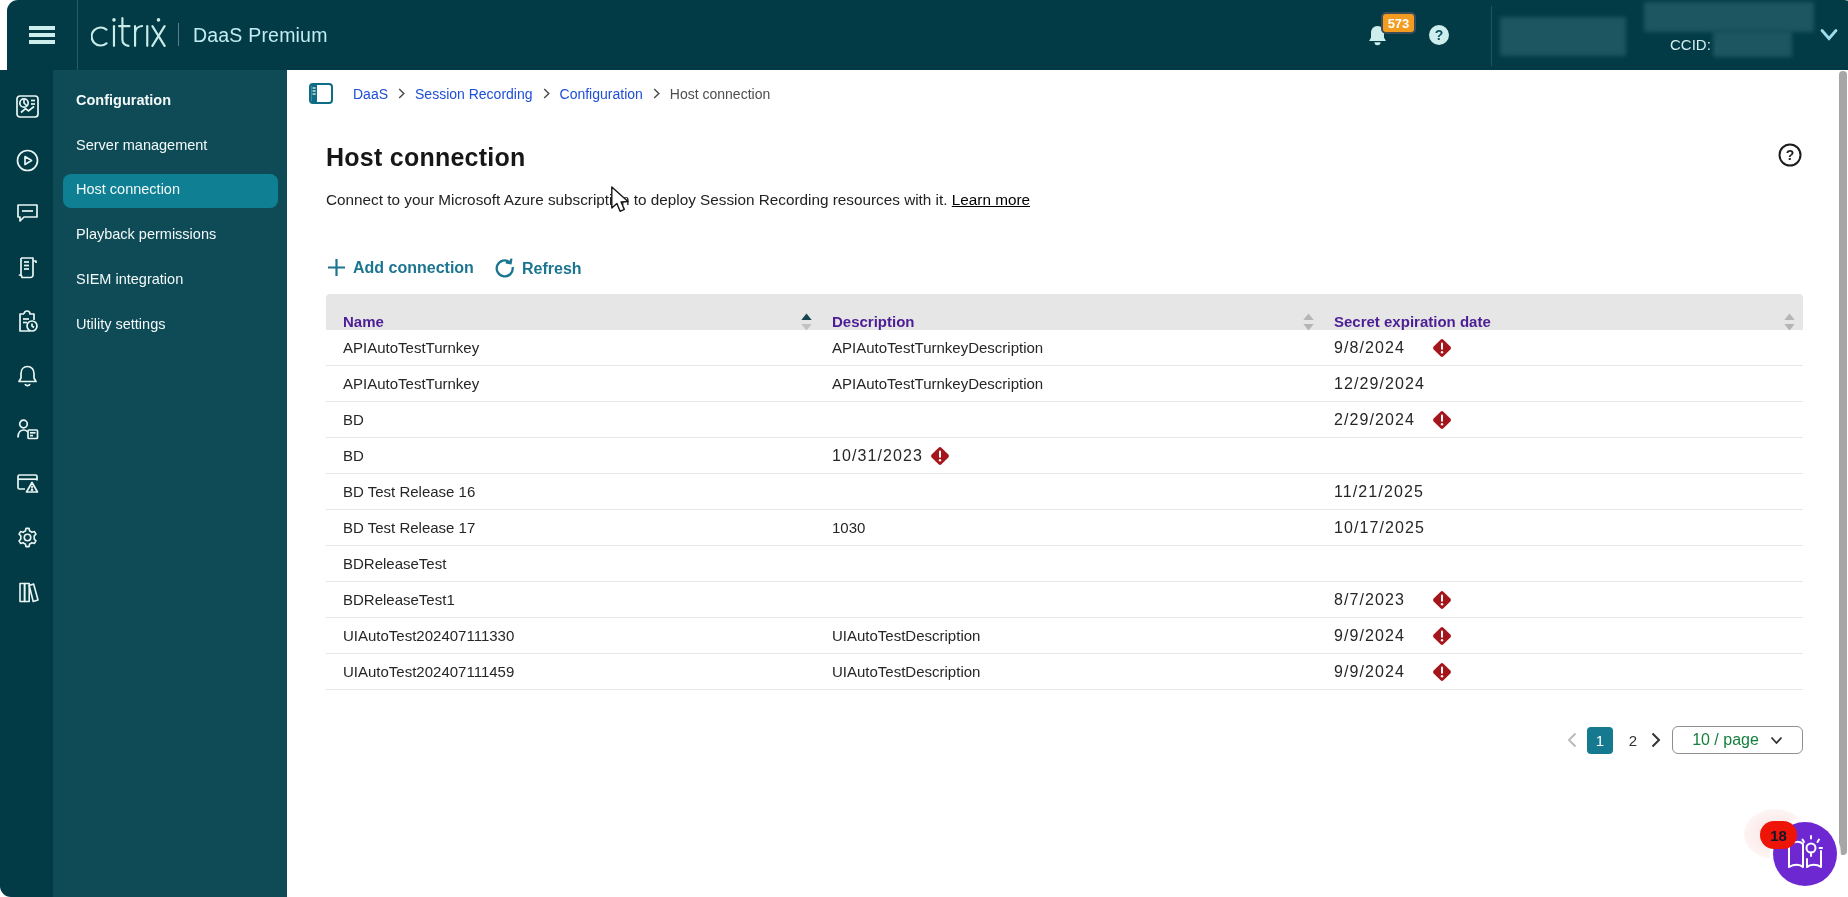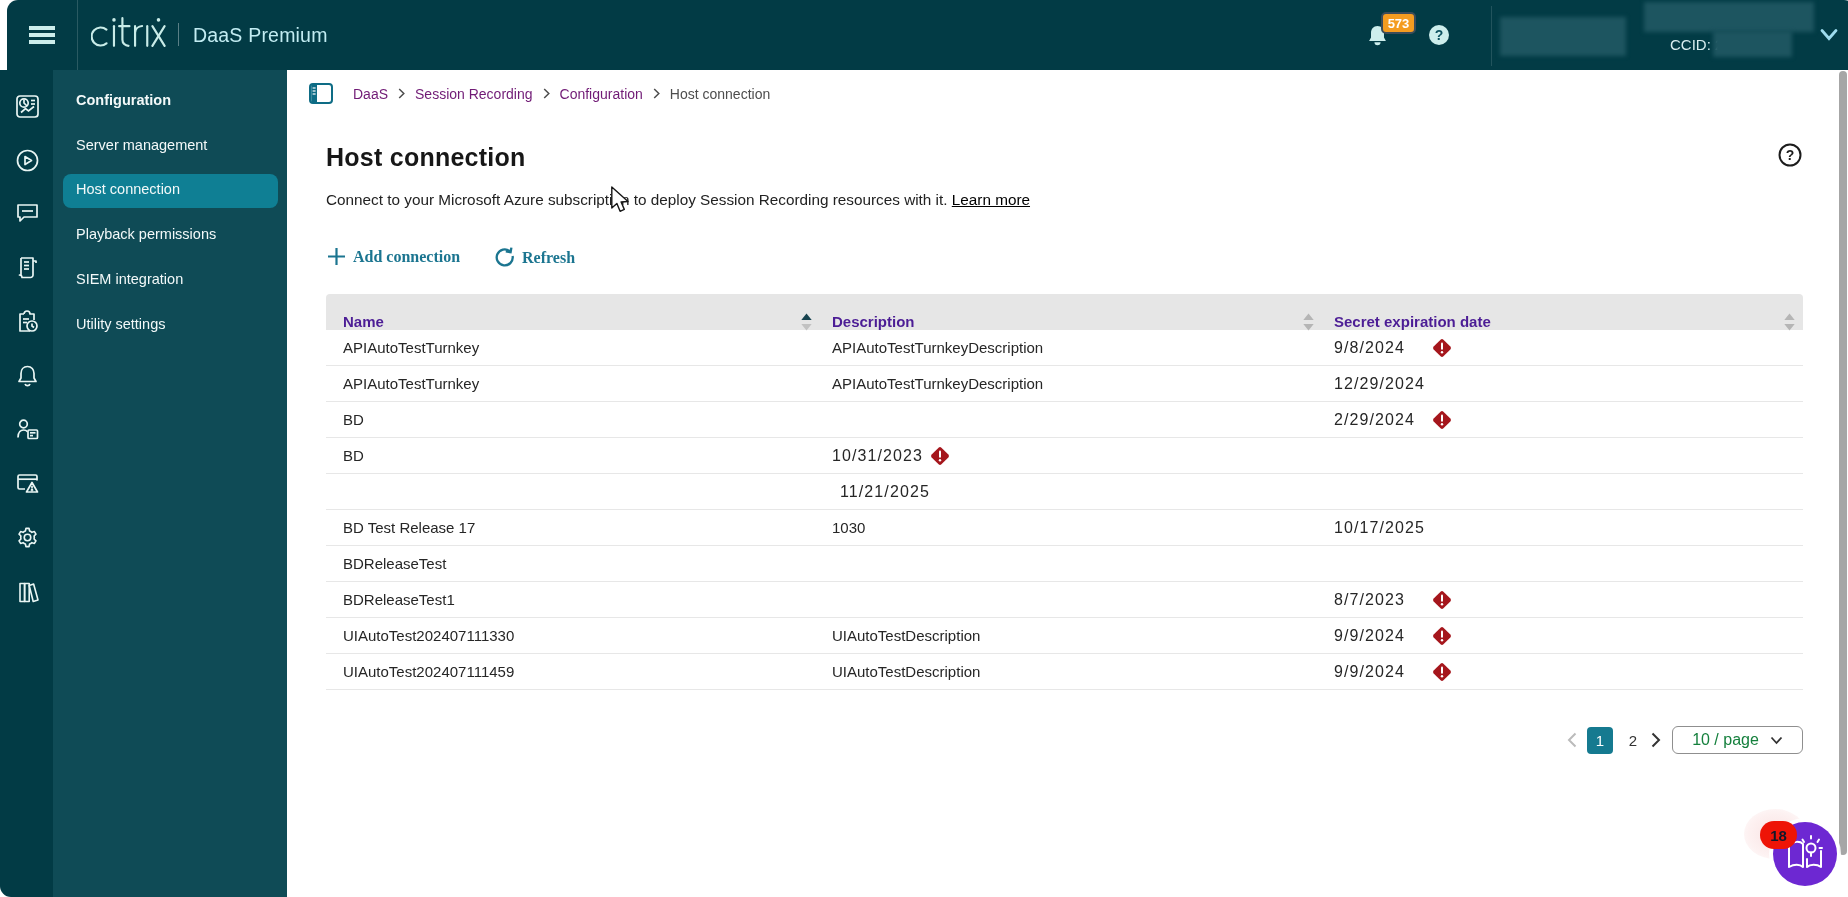--- a/index.html
+++ b/index.html
@@ -23,31 +23,31 @@
     font-weight:400; letter-spacing:0.2px; }
 
   .redact { position:absolute; background:#1d5560; filter:blur(2px); }
 
   
   .menuitem { position:absolute; left:23px; color:#f3f9f9; font-size:14.5px; }
   #sel { position:absolute; left:10px; top:104px; width:215px; height:34px;
     background:#0f7f94; border-radius:8px; }
 
   
-  a.bc { color:#701a75; text-decoration:none; }
+  a.bc { color:#1d4ed8; text-decoration:none; }
   .sep { margin:0 10px; }
   #breadcrumb { position:absolute; left:309px; top:83px; height:21px; display:flex;
     align-items:center; font-size:14px; color:#444; }
   #title { position:absolute; left:326px; top:143px; font-size:25px; letter-spacing:0.25px; font-weight:700;
     color:#171717; }
   #desc { position:absolute; left:326px; top:191px; font-size:15.3px; color:#222; }
   #desc a { color:#000000; text-decoration:underline; }
 
-  .btn { position:absolute; top:247px; display:flex; align-items:center;
-    color:#1b7590; font-size:16px; font-weight:700;font-family:Liberation Serif, serif; }
+  .btn { position:absolute; top:258px; display:flex; align-items:center;
+    color:#1b7590; font-size:16px; font-weight:700; }
 
   
   #table { position:absolute; left:326px; top:294px; width:1477px; }
   #thead { display:flex; height:36px; background:#e6e6e6; border-radius:4px 4px 0 0;
     align-items:flex-end; font-size:15px; font-weight:700; color:#4c1d95; }
   .row { display:flex; height:36px; align-items:center; font-size:15px; color:#262626;
     border-bottom:1px solid #e7e7e7; }
   .c1 { width:494px; padding-left:17px; position:relative; }
   .c2 { width:502px; padding-left:12px; position:relative; }
   .c3 { width:481px; padding-left:12px; position:relative; }
@@ -313,20 +313,21 @@
         </div>
       <div class="row">
           <div class="c1">BD</div>
           <div class="c3"><span class="date">10/31/2023</span><svg class="warn" width="20" height="20" viewBox="0 0 20 20">
               <rect x="3.1" y="3.1" width="13.8" height="13.8" rx="2" fill="#a5161c" transform="rotate(45 10 10)"></rect>
               <rect x="9" y="4.6" width="2" height="7.2" rx="1" fill="#fff"></rect>
               <circle cx="10" cy="14.2" r="1.2" fill="#fff"></circle>
             </svg></div>
         </div>
       <div class="row">
+          <div class="c1">BD Test Release 16</div>
           <div class="c2"></div>
           <div class="c3"><span class="date">11/21/2025</span></div>
         </div>
       <div class="row">
           <div class="c1">BD Test Release 17</div>
           <div class="c2">1030</div>
           <div class="c3"><span class="date">10/17/2025</span></div>
         </div>
       <div class="row">
           <div class="c1">BDReleaseTest</div>

